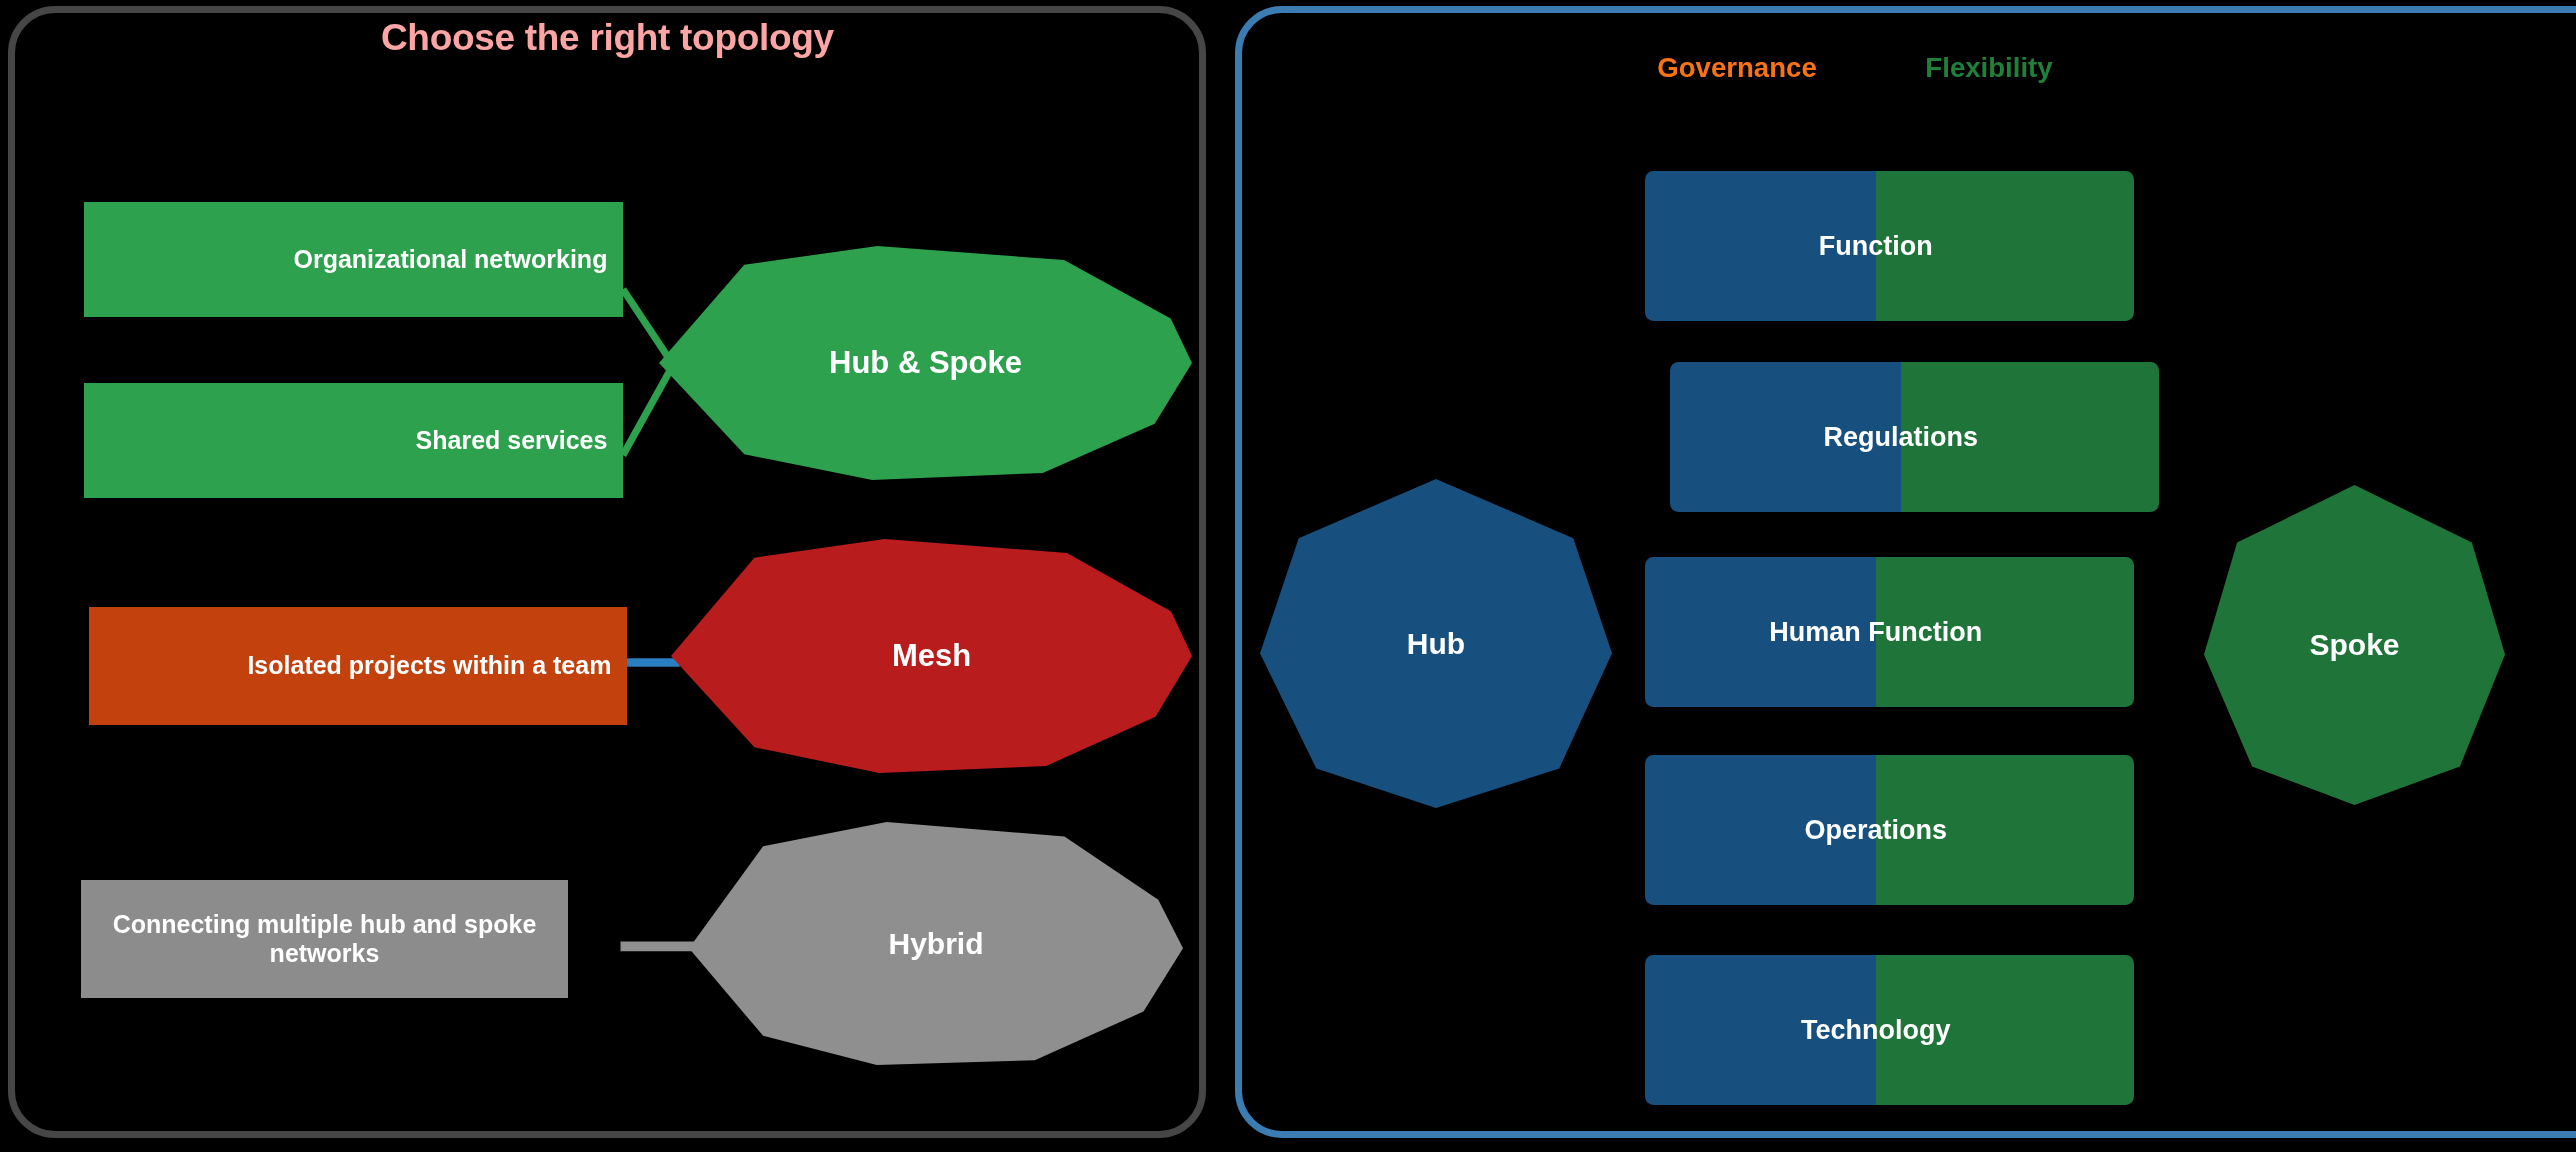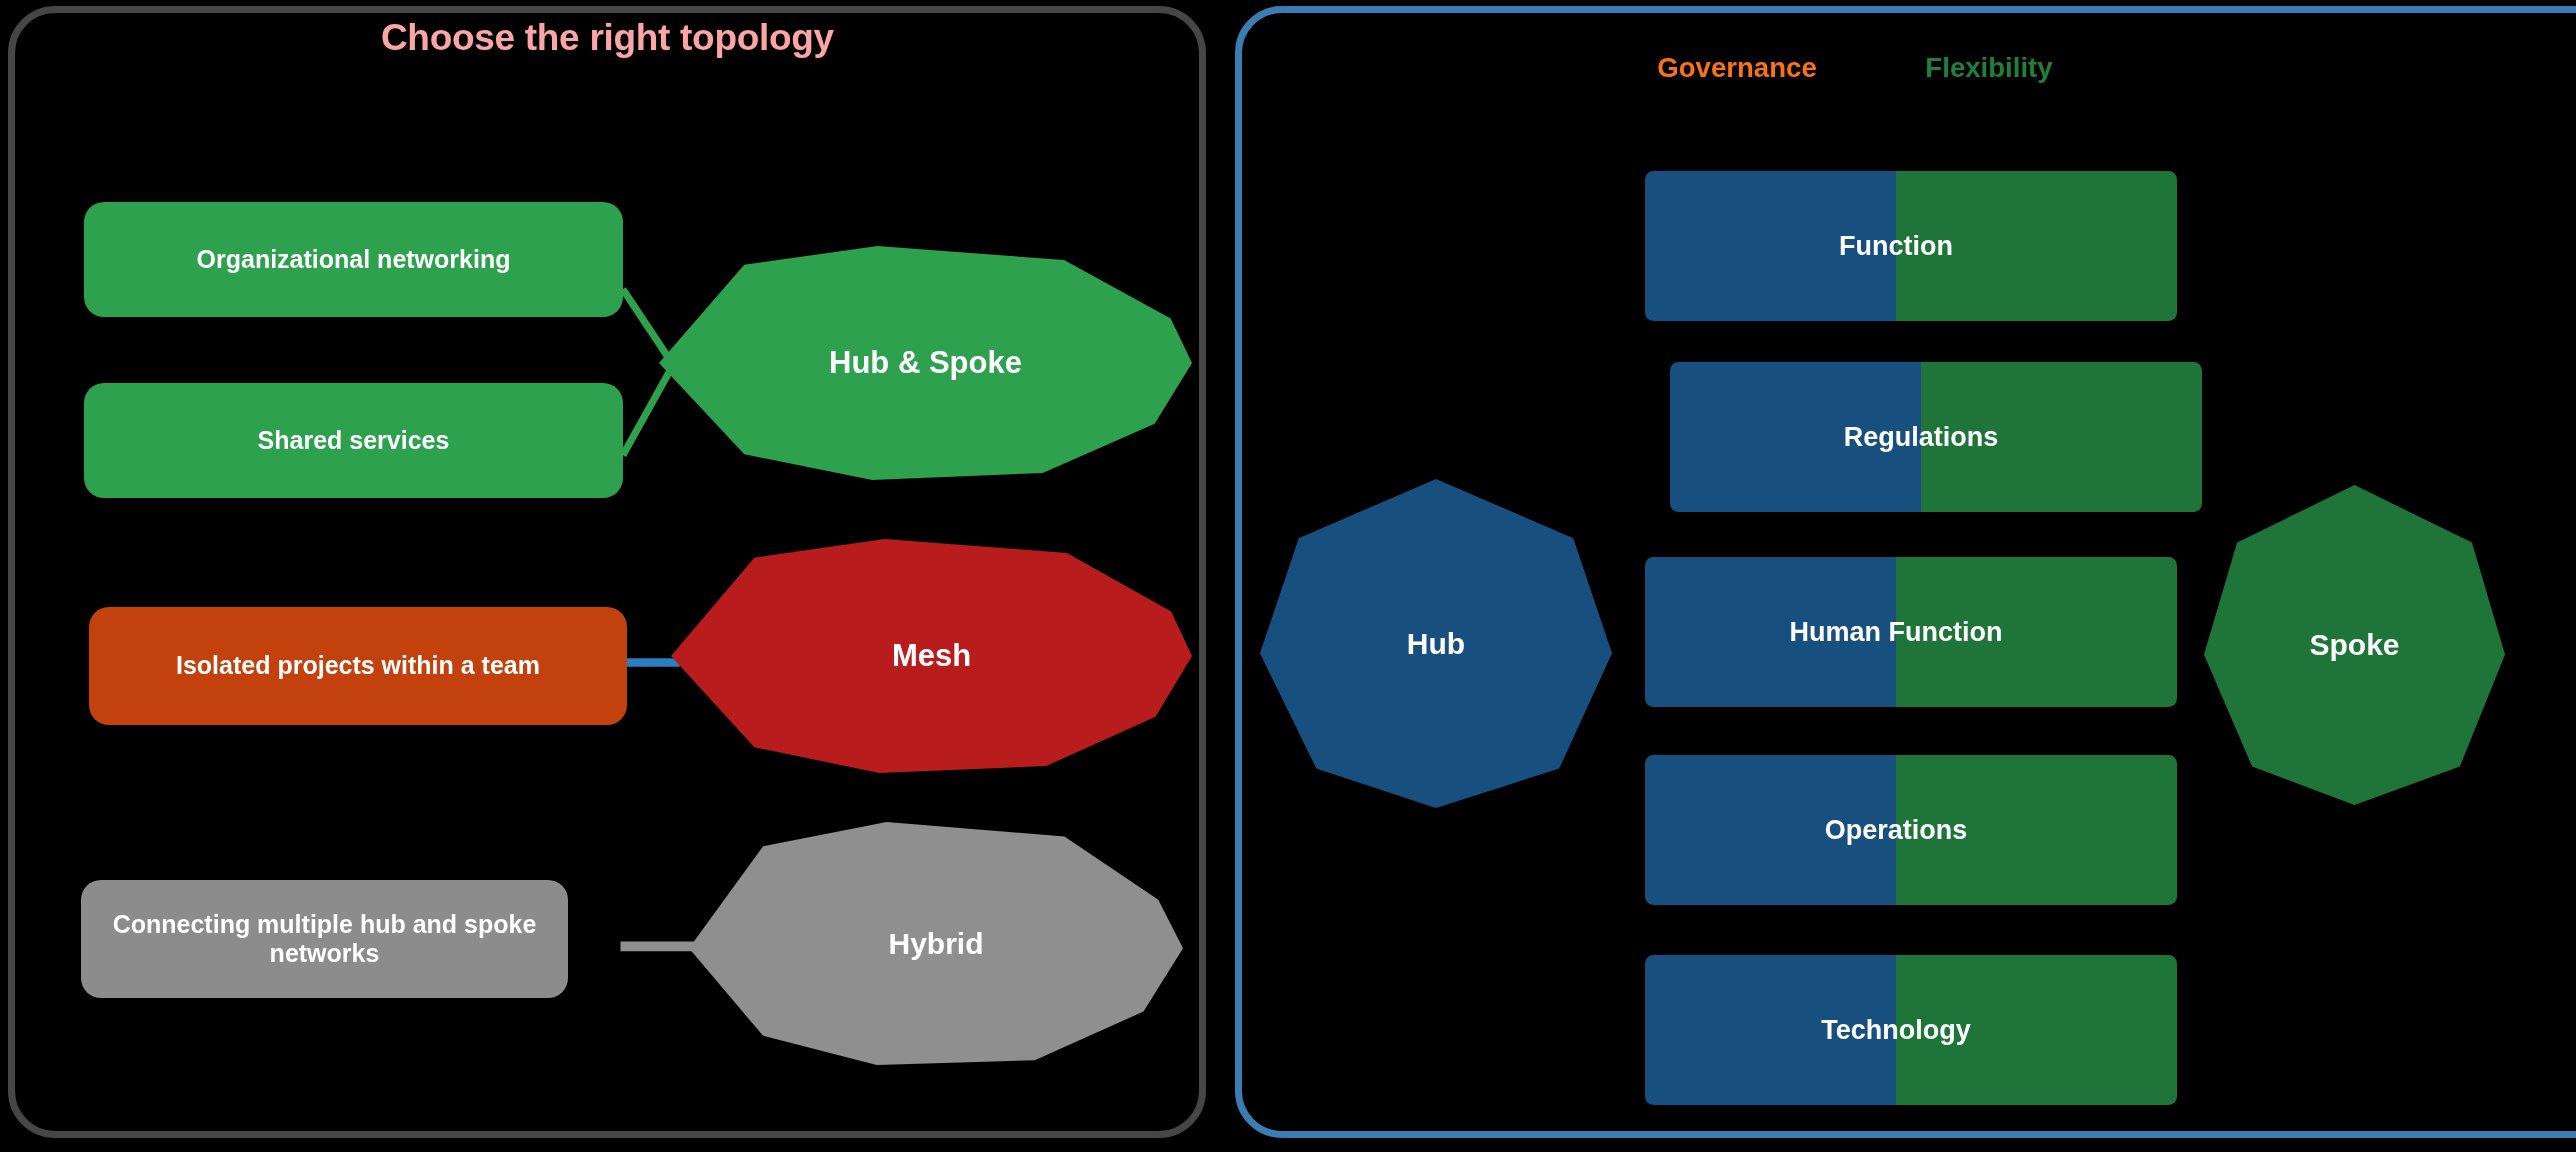--- a/index.html
+++ b/index.html
@@ -68,23 +68,23 @@
     top: 52px;
     width: 174px;
     text-align: center;
     color: #1f8039;
   }
 
   
   .lbl-box {
     position: absolute;
     box-sizing: border-box;
-    border-radius: 20px;
+    border-radius: 0;
     display: flex;
-    justify-content: center;
+    justify-content: flex-end;
     color: #ffffff;
     font-size: 25px;
     font-weight: bold;
     line-height: 1.18;
     text-align: center;
     padding: 0 15.6px;
   }
   #box-orgnet {
     left: 84px; top: 202px; width: 539px; height: 115px;
     background: #2da14e;
@@ -154,21 +154,21 @@
     left: 2204px; top: 485px; width: 301px; height: 320px;
     background: #1f7539;
     clip-path: polygon(50% 0%, 89% 18%, 100% 53%, 85% 88%, 50% 100%, 16% 88%, 0% 53%, 11% 18%);
     font-size: 30px;
   }
 
   
   .split-card {
     position: absolute;
     left: 1645px;
-    width: 532px;
+    width: 489px;
     height: 150px;
     border-radius: 8.4px;
     overflow: hidden;
   }
   .split-card .half {
     position: absolute;
     top: 0;
     height: 100%;
   }
   .split-card .half-gov {

